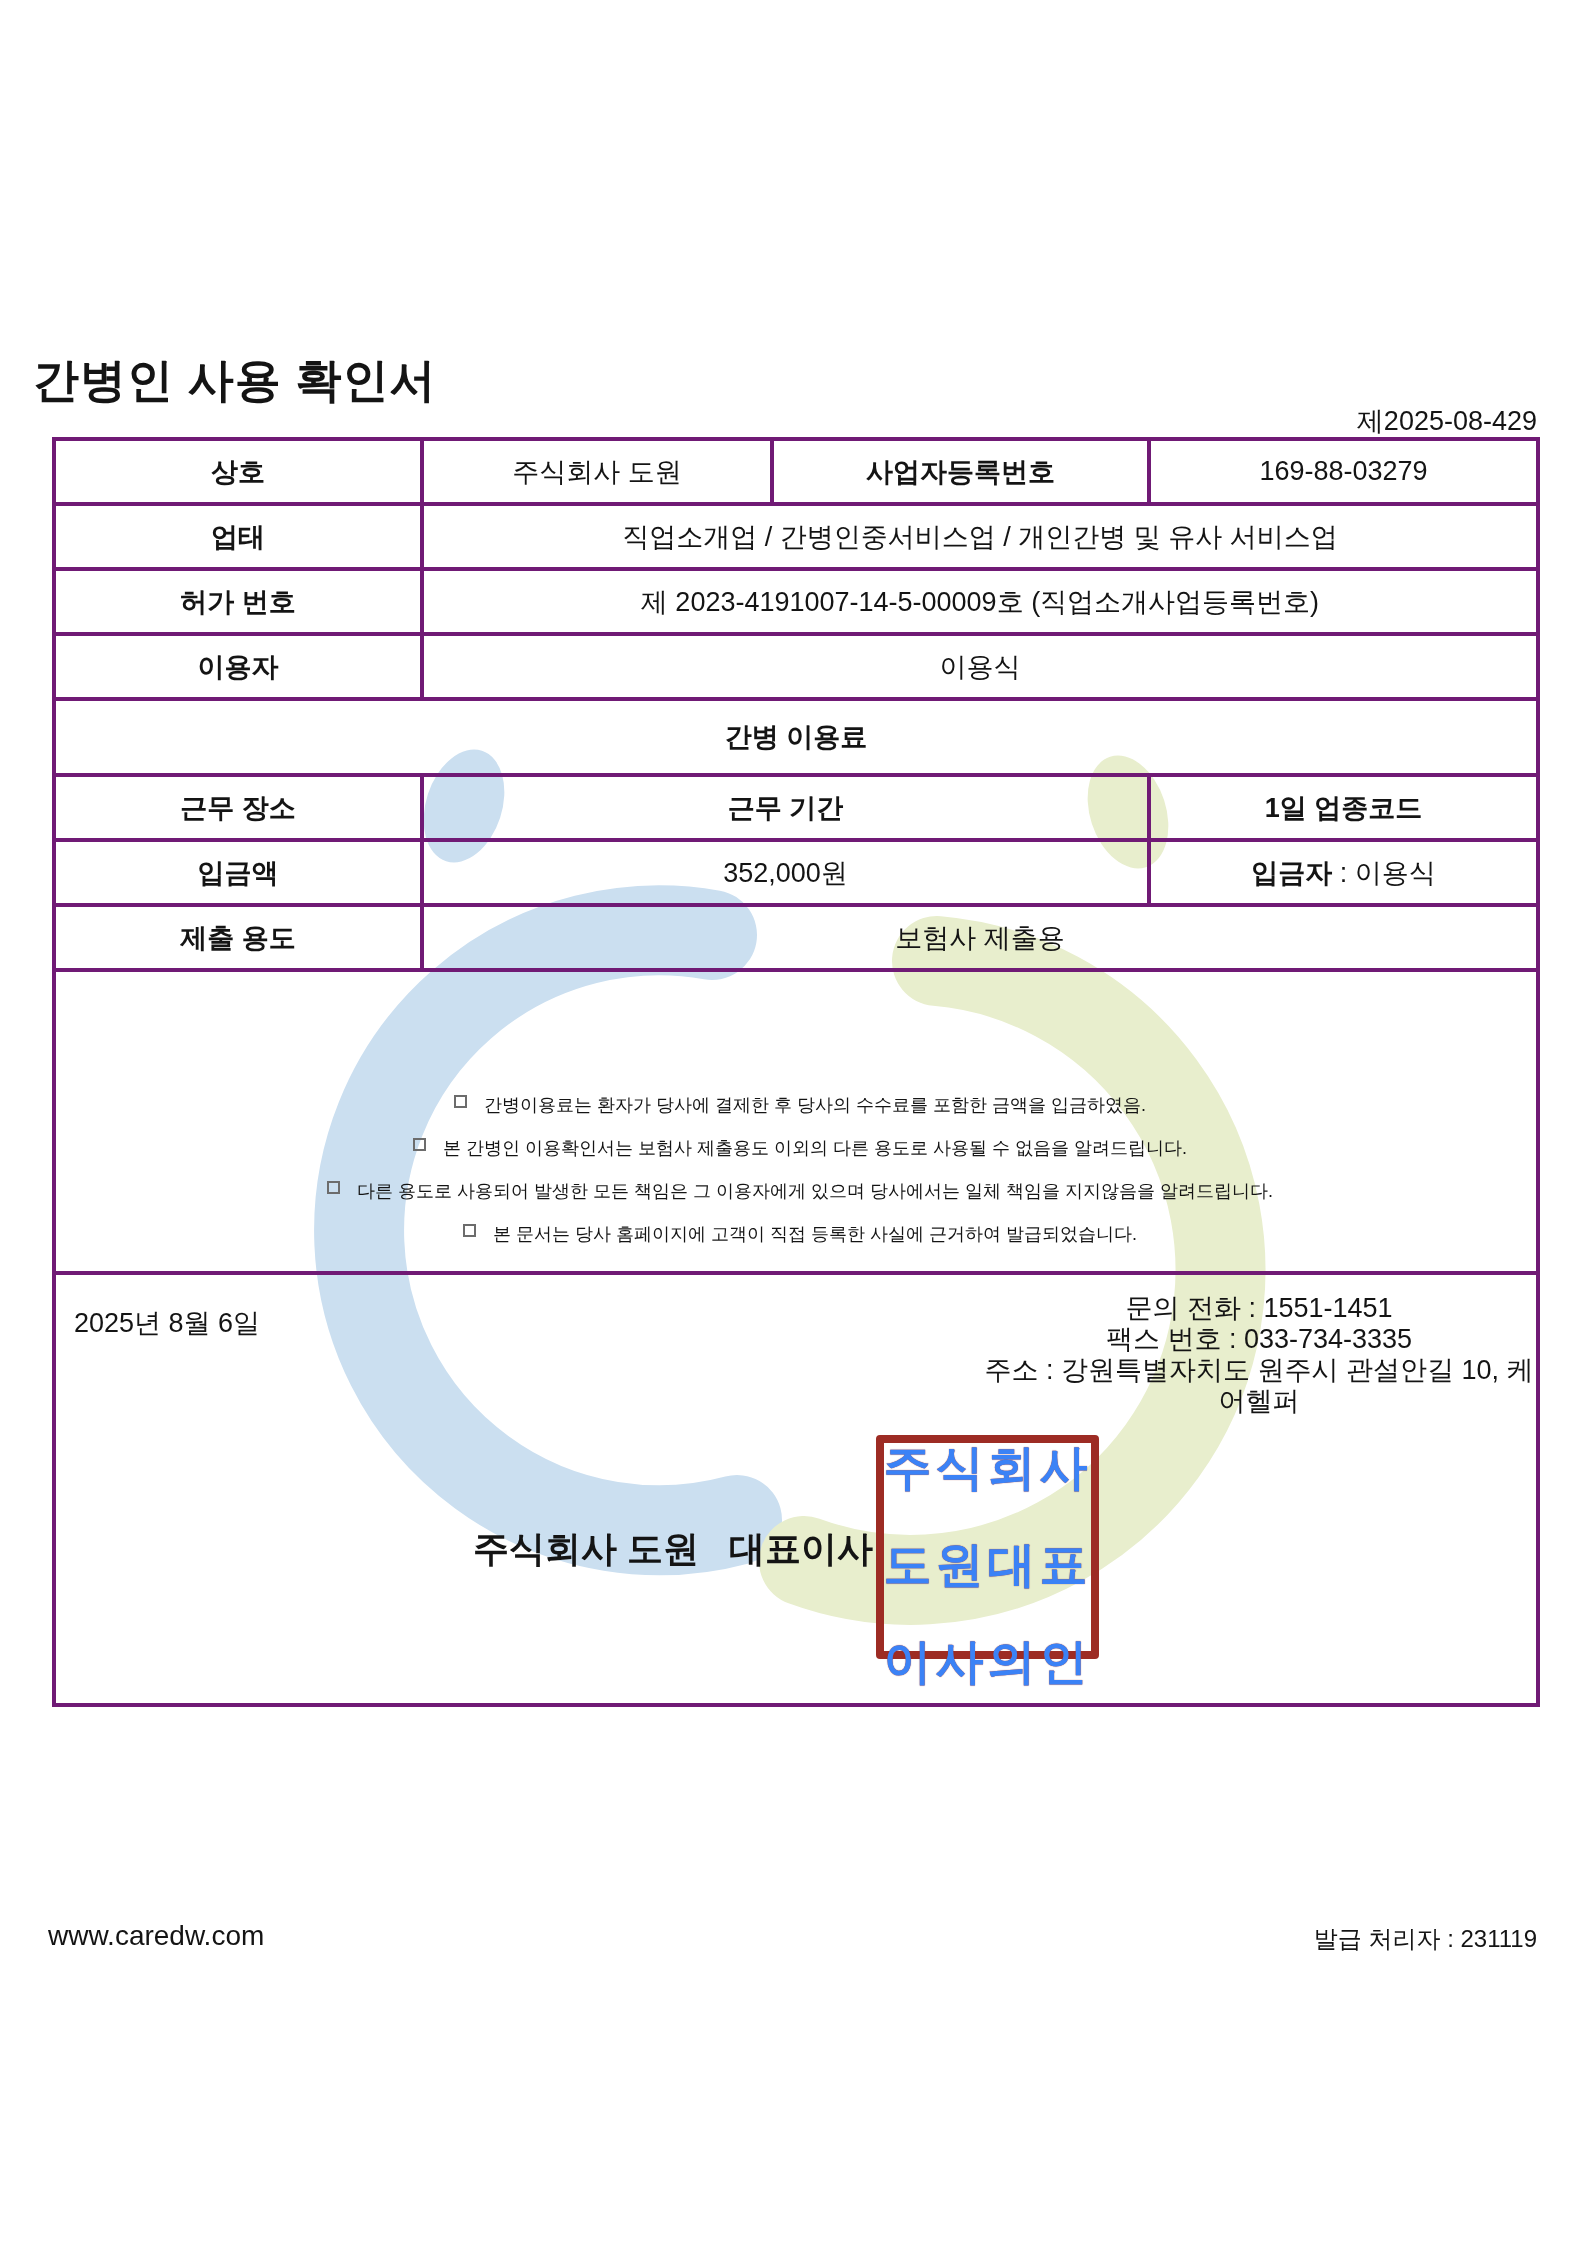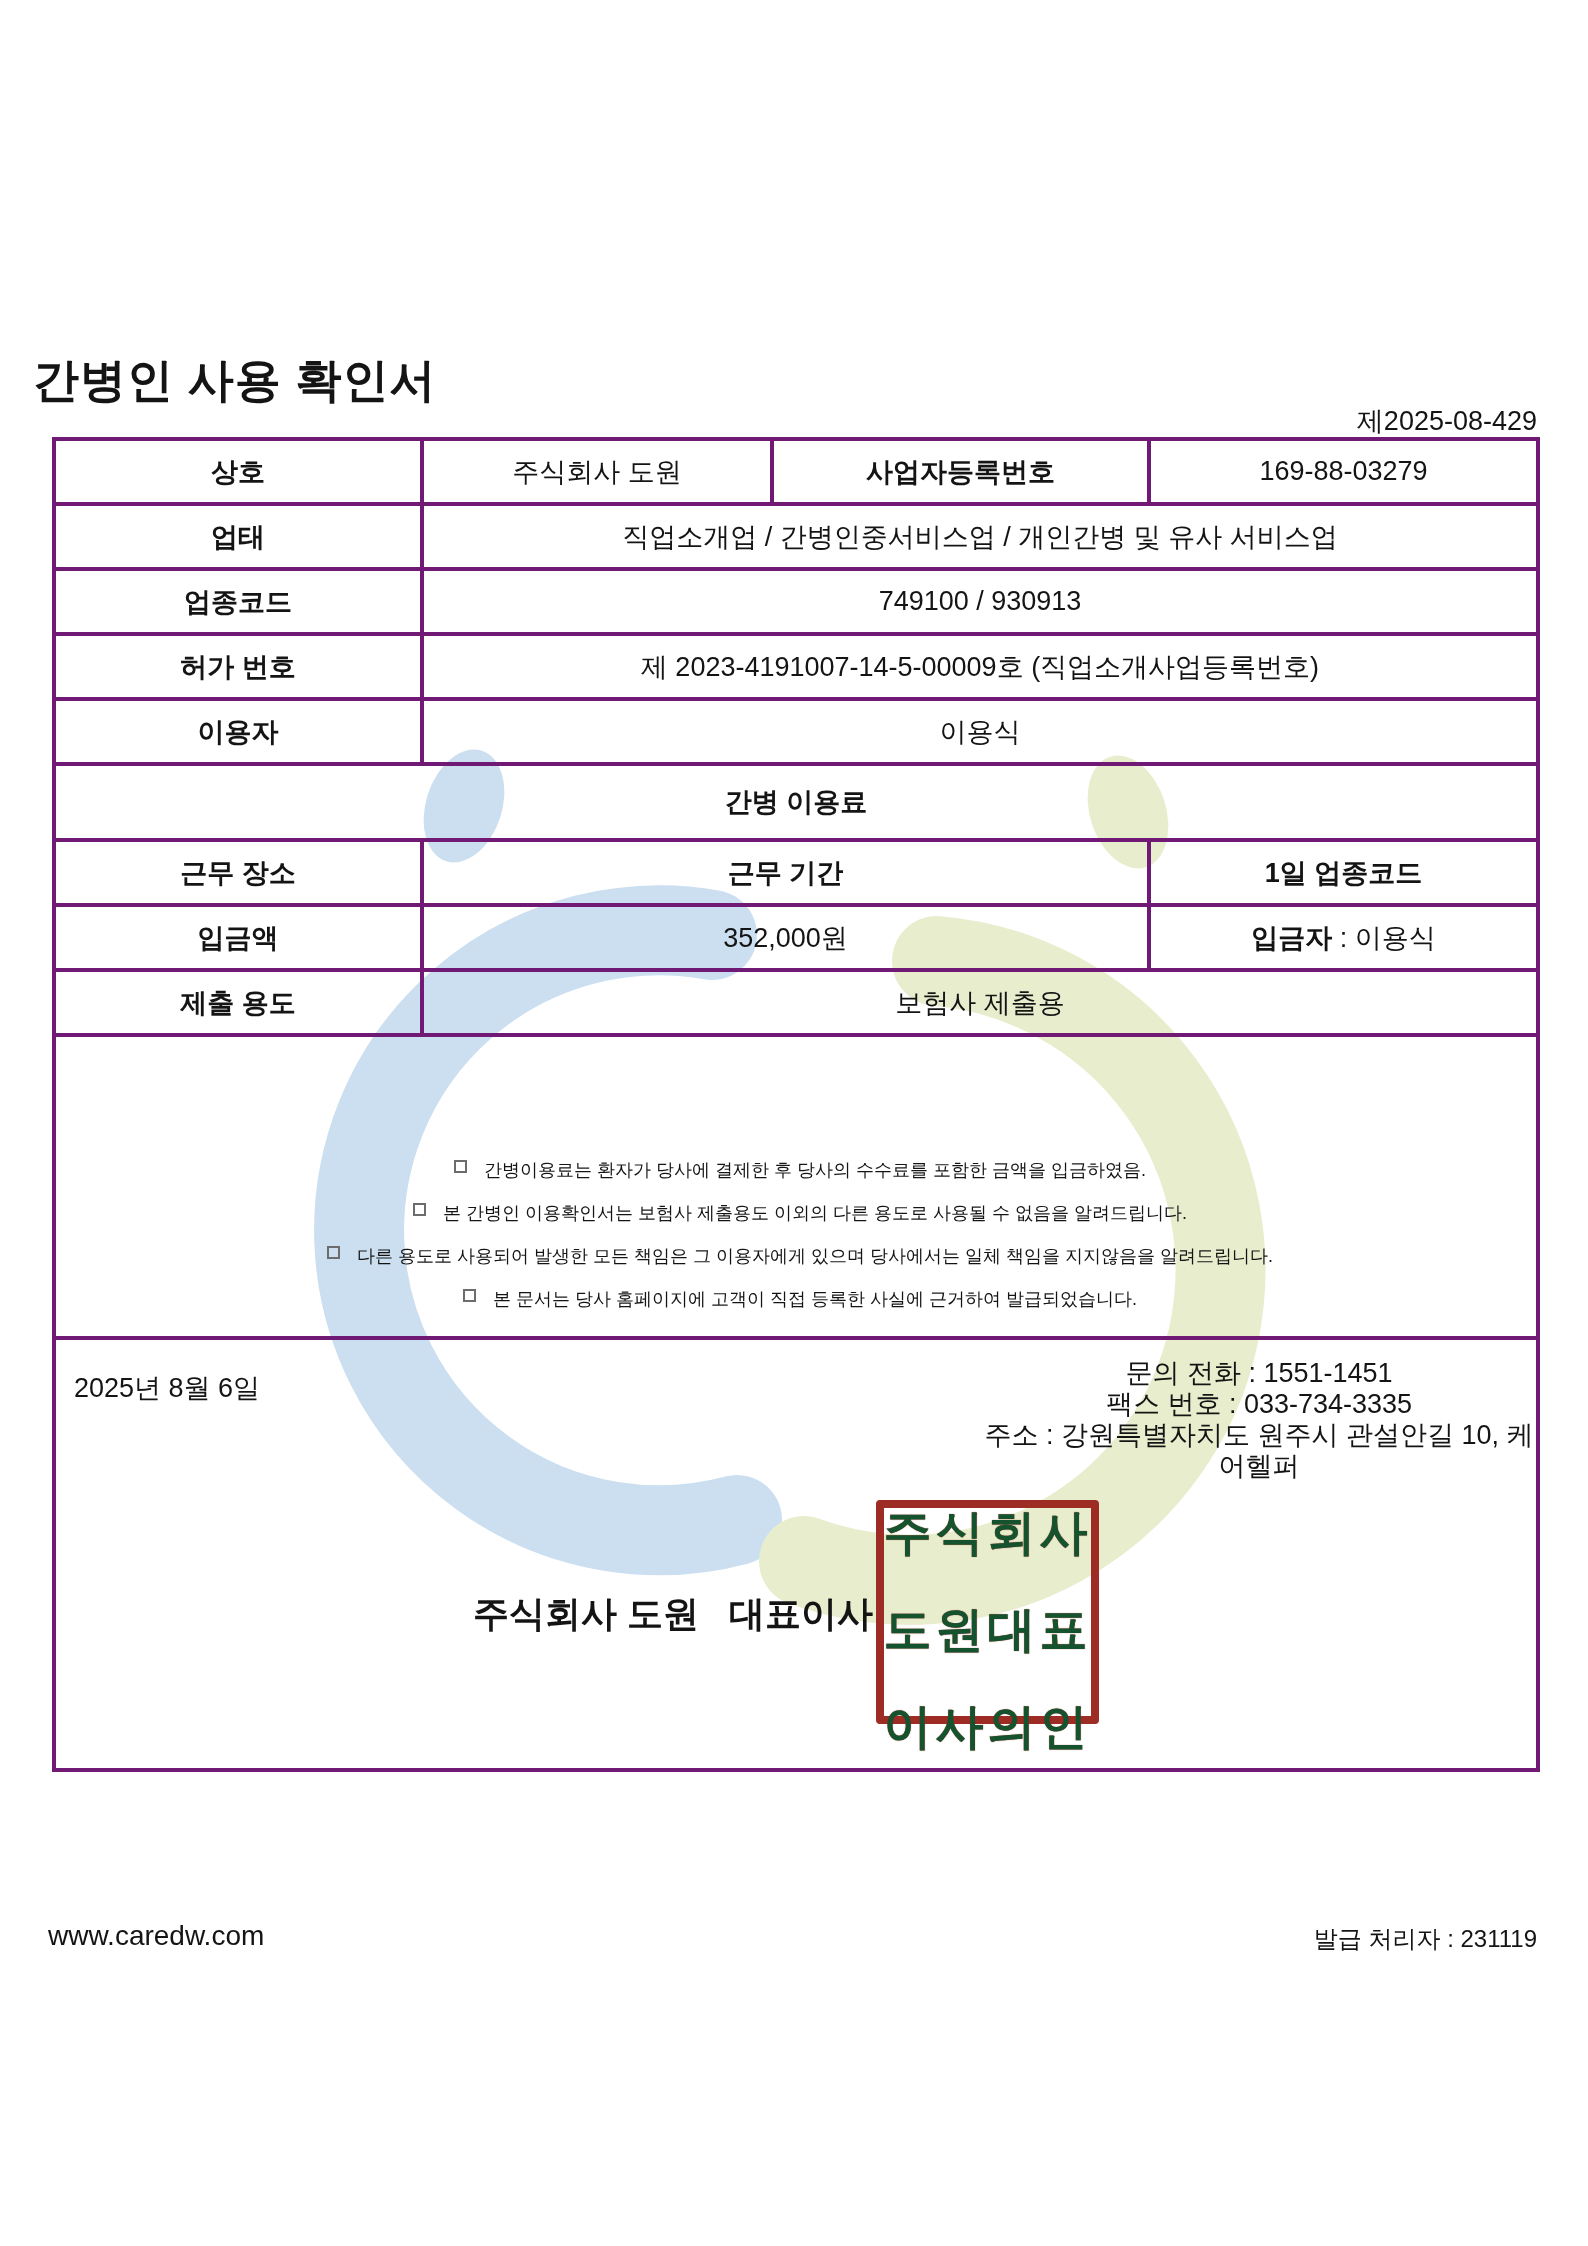--- a/index.html
+++ b/index.html
@@ -39,21 +39,21 @@
   td.footer-cell{position:relative;vertical-align:top;text-align:left;}
   .issue-date{position:absolute;left:18px;top:30px;font-size:27px;}
   .contact-block{position:absolute;left:926px;top:18px;font-size:27px;line-height:31px;}
   .company-sign{position:absolute;left:417px;top:250px;font-size:36px;font-weight:700;white-space:pre;}
   .stamp{
     position:absolute;left:820px;top:160px;width:223px;height:224px;
     border:8px solid #9d2c24;border-radius:4px;box-sizing:border-box;
     display:flex;flex-direction:column;justify-content:center;align-items:center;
   }
   .stamp-line{
-    font-size:48px;line-height:62px;font-weight:900;color:#14532d;
+    font-size:48px;line-height:62px;font-weight:900;color:#3b82f6;
     letter-spacing:4px;text-shadow:0 0 1px #9d2c24;white-space:pre;margin-top:35px;
   }
   .bottom-left{left:48px;top:1920px;font-size:28px;}
   .bottom-right{right:51px;top:1908px;font-size:24px;margin-top:15px;}
 </style>
 </head>
 <body>
 
 <svg id="watermark" width="1588" height="2246" viewBox="0 0 1588 2246">
   <ellipse cx="464" cy="806" rx="38" ry="58" fill="#cbdff0" transform="rotate(18 464 806)"></ellipse>
@@ -79,24 +79,20 @@
     <td>주식회사 도원</td>
     <td class="lbl">사업자등록번호</td>
     <td>169-88-03279</td>
   </tr>
 
   <tr style="height:65px">
     <td class="lbl">업태</td>
     <td colspan="3">직업소개업 / 간병인중서비스업 / 개인간병 및 유사 서비스업</td>
   </tr>
 
-  <tr style="height:65px">
-    <td class="lbl">업종코드</td>
-    <td colspan="3">749100 / 930913</td>
-  </tr>
 
   <tr style="height:65px">
     <td class="lbl">허가 번호</td>
     <td colspan="3">제 2023-4191007-14-5-00009호 (직업소개사업등록번호)</td>
   </tr>
 
   <tr style="height:65px">
     <td class="lbl">이용자</td>
     <td colspan="3">이용식</td>
   </tr>

